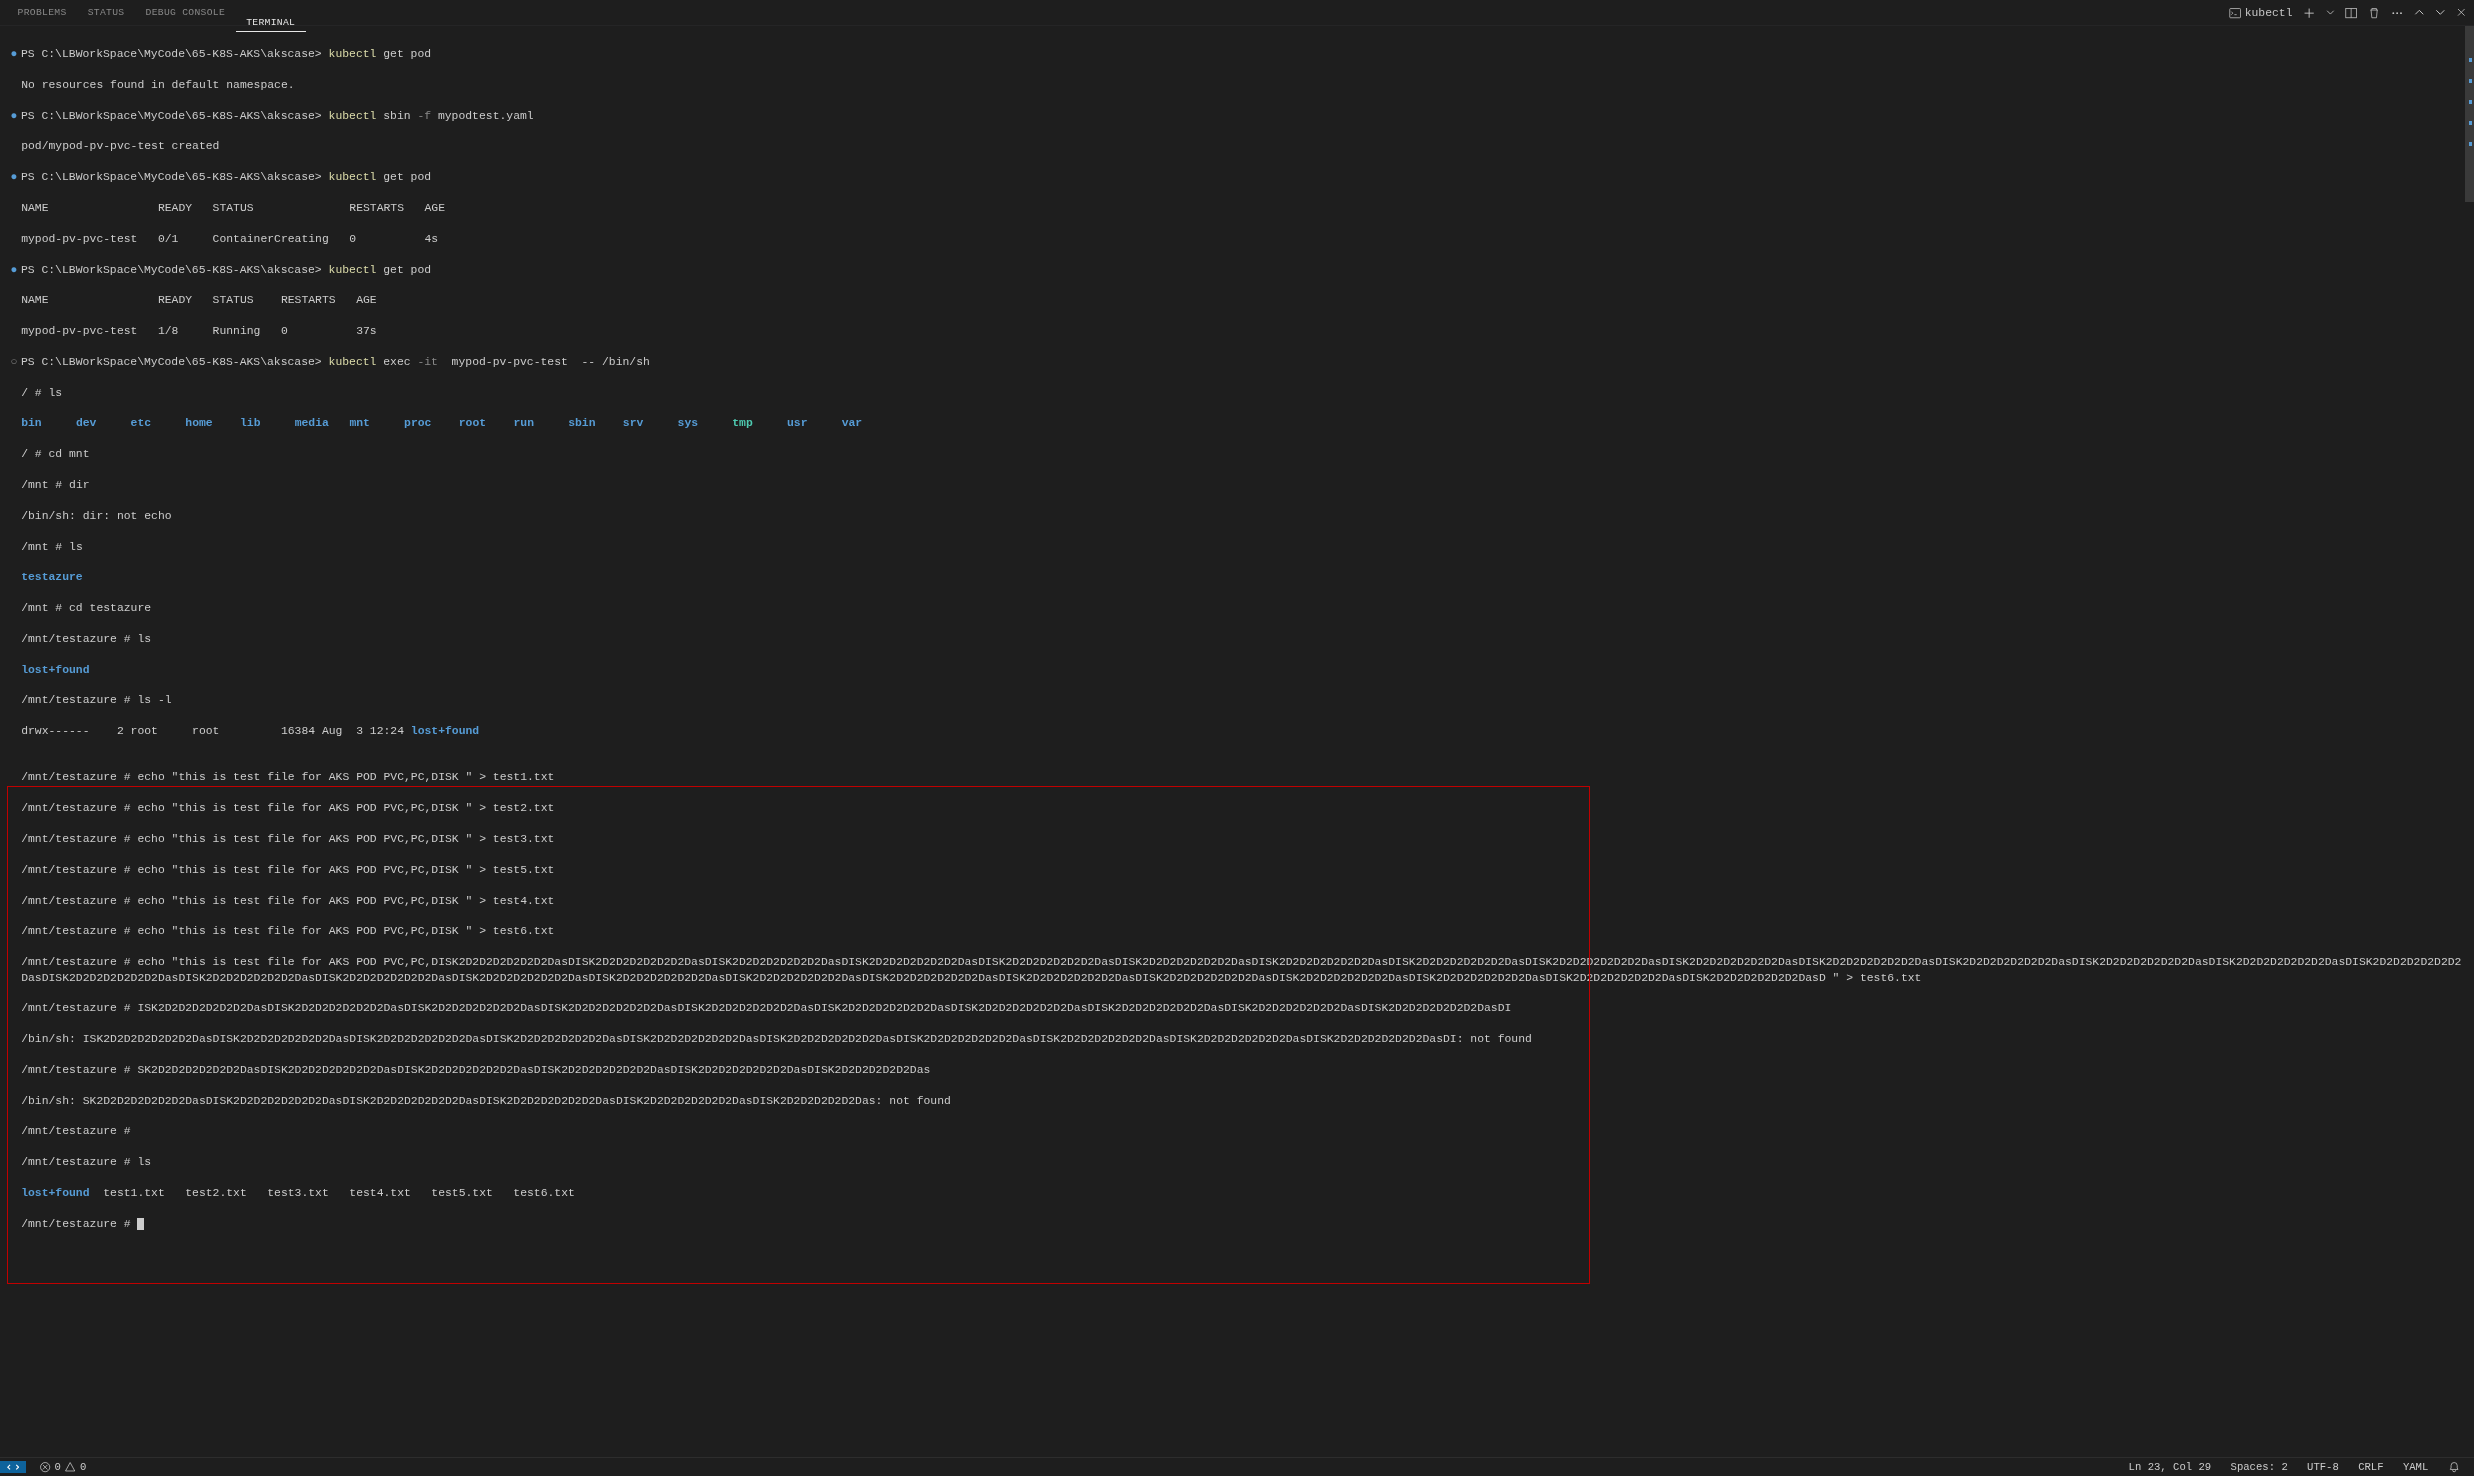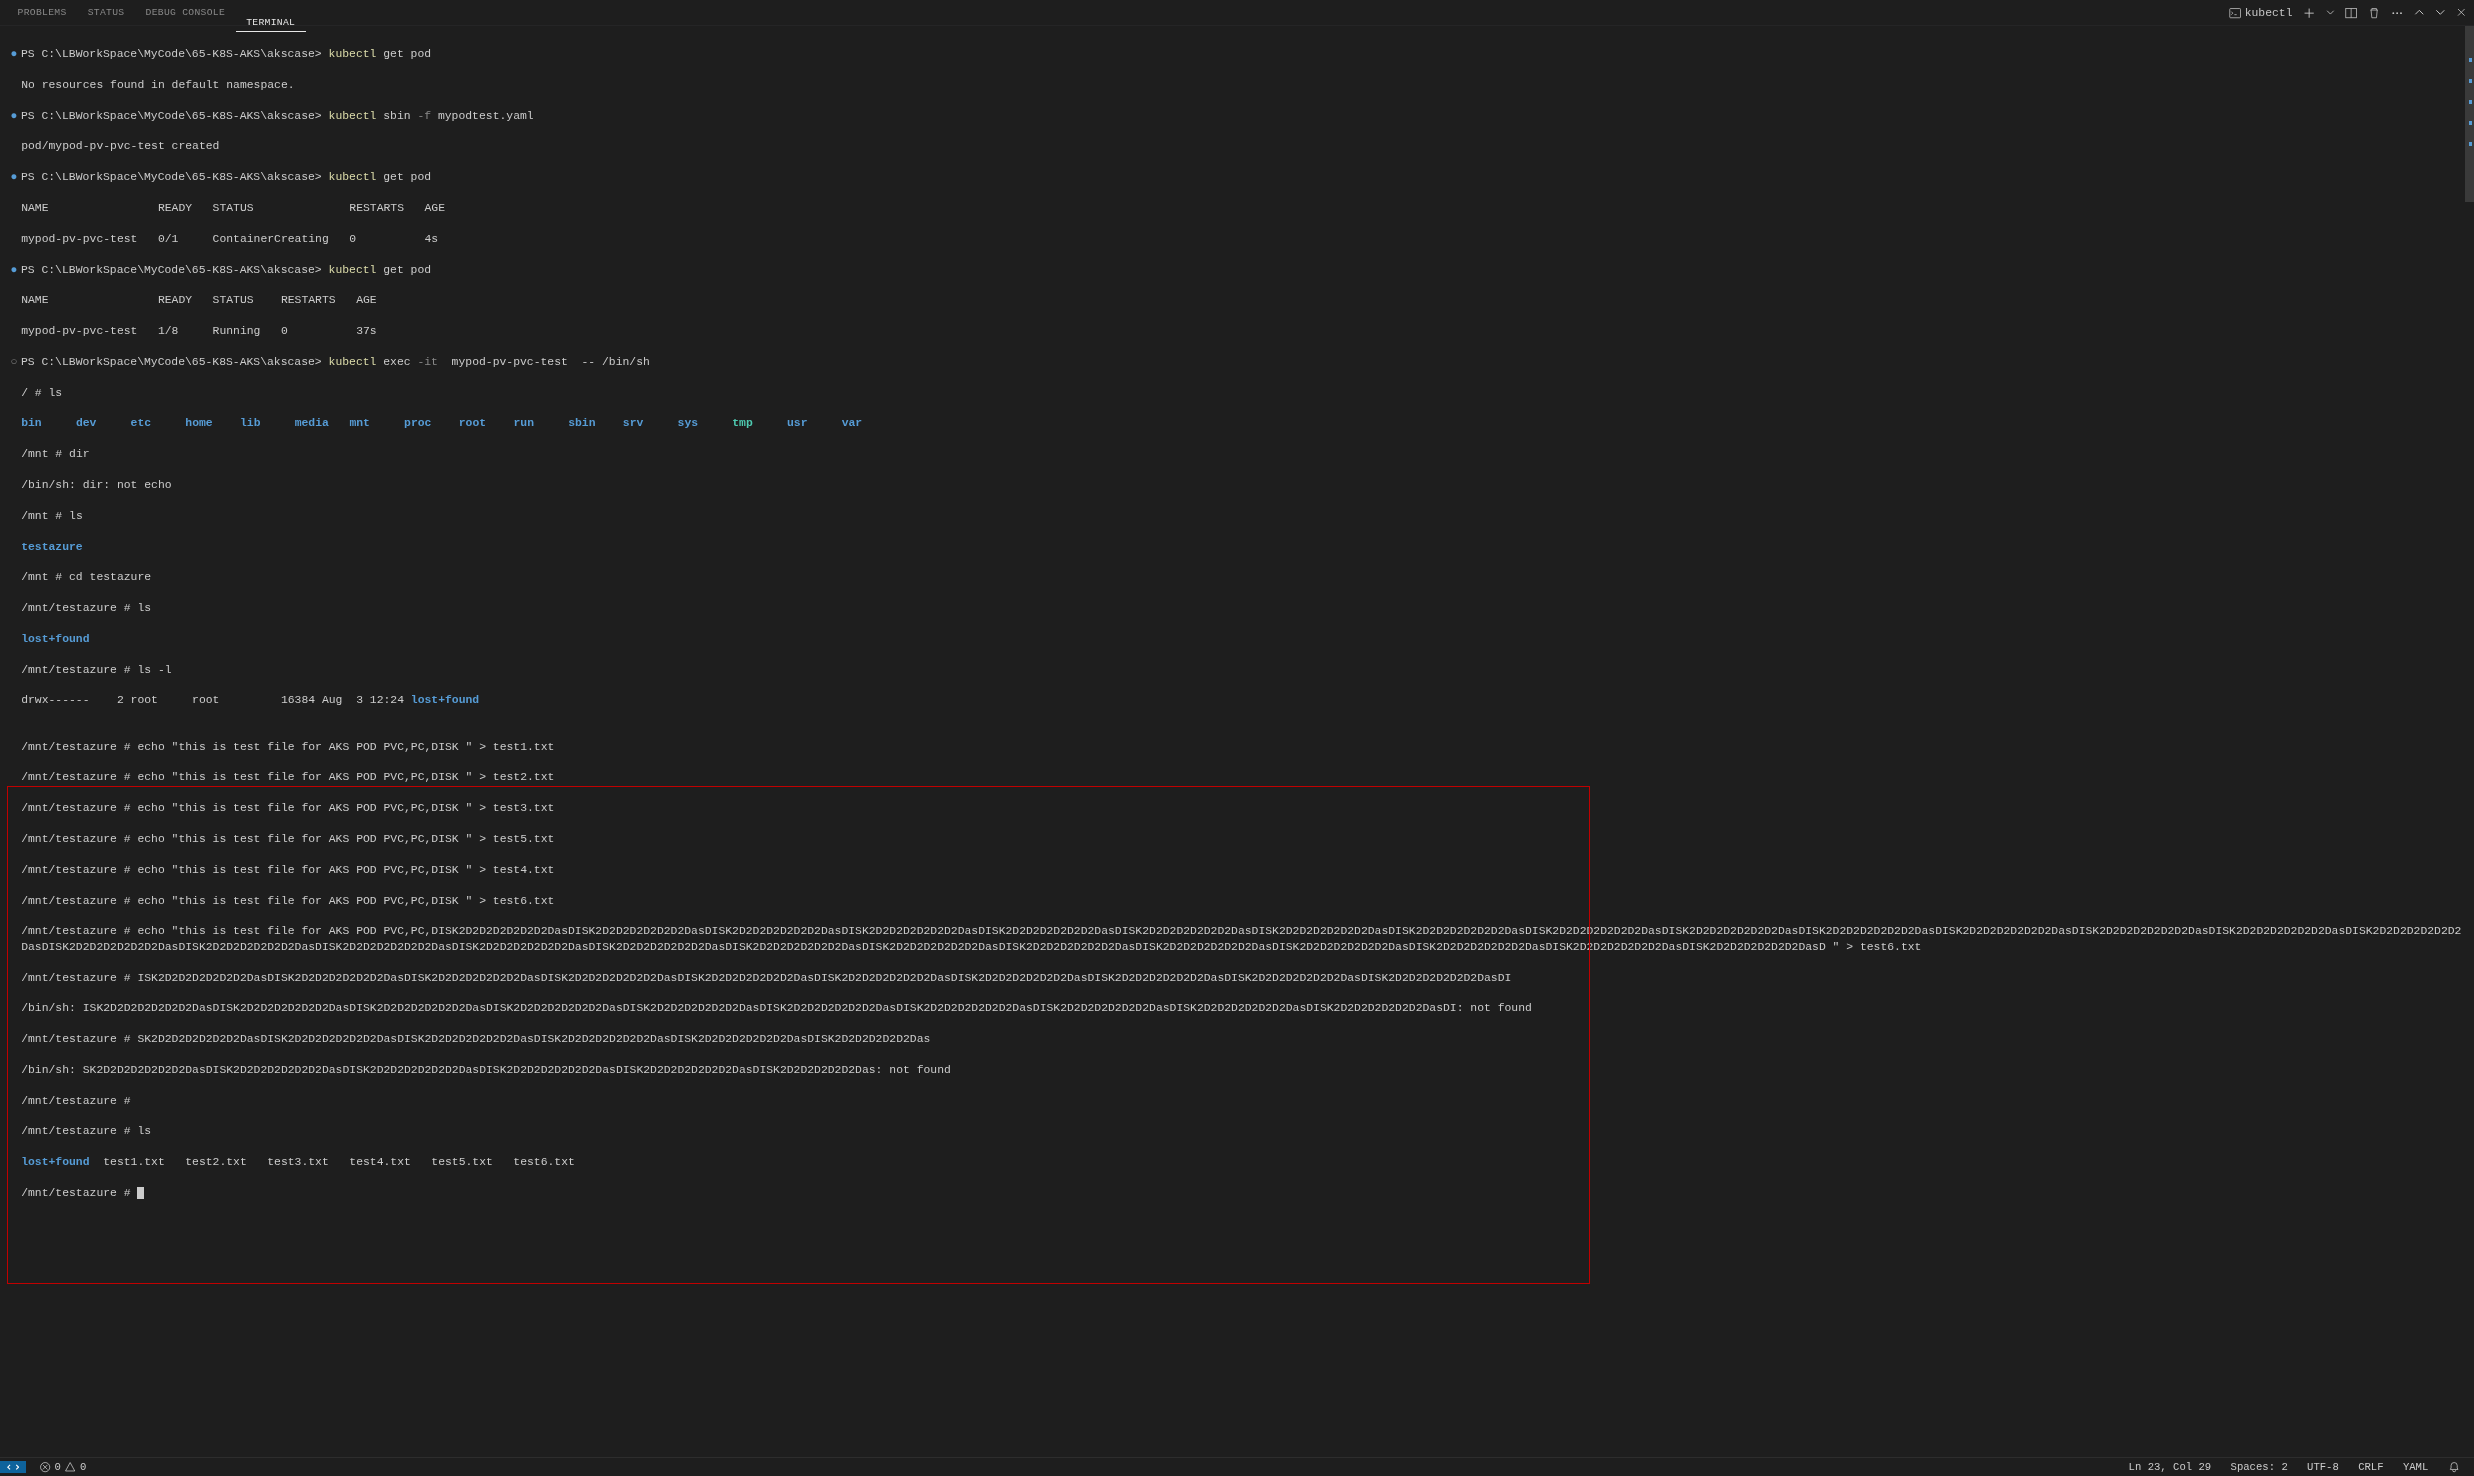--- a/index.html
+++ b/index.html
@@ -158,20 +158,21 @@
 <div class="row" style="padding-left:10.6px">pod/mypod-pv-pvc-test created</div>
 <div class="row"><span class="bullet">●</span><span class="ps-prompt"><span>PS </span><span>C:\LBWorkSpace\MyCode\65-K8S-AKS\akscase&gt;</span> <span class="kubectl">kubectl</span><span> get pod</span></span></div>
 <div class="row spacer-cols" style="padding-left:10.6px">NAME                READY   STATUS              RESTARTS   AGE</div>
 <div class="row spacer-cols" style="padding-left:10.6px">mypod-pv-pvc-test   0/1     ContainerCreating   0          4s</div>
 <div class="row"><span class="bullet">●</span><span class="ps-prompt"><span>PS </span><span>C:\LBWorkSpace\MyCode\65-K8S-AKS\akscase&gt;</span> <span class="kubectl">kubectl</span><span> get pod</span></span></div>
 <div class="row spacer-cols" style="padding-left:10.6px">NAME                READY   STATUS    RESTARTS   AGE</div>
 <div class="row spacer-cols" style="padding-left:10.6px">mypod-pv-pvc-test   1/8     Running   0          37s</div>
 <div class="row"><span class="bullet-inactive">○</span><span class="ps-prompt"><span>PS </span><span>C:\LBWorkSpace\MyCode\65-K8S-AKS\akscase&gt;</span> <span class="kubectl">kubectl</span><span> exec </span><span style="color:#888">-it</span><span>  mypod-pv-pvc-test  -- /bin/sh</span></span></div>
 <div class="row" style="padding-left:10.6px"><span>/ # </span><span>ls</span></div>
 <div class="row spacer-cols" style="padding-left:10.6px"><span class="dir-blue">bin</span>     <span class="dir-blue">dev</span>     <span class="dir-blue">etc</span>     <span class="dir-blue">home</span>    <span class="dir-blue">lib</span>     <span class="dir-blue">media</span>   <span class="dir-blue">mnt</span>     <span class="dir-blue">proc</span>    <span class="dir-blue">root</span>    <span class="dir-blue">run</span>     <span class="dir-blue">sbin</span>    <span class="dir-blue">srv</span>     <span class="dir-blue">sys</span>     <span class="dir-cyan">tmp</span>     <span class="dir-blue">usr</span>     <span class="dir-blue">var</span></div>
+<div class="row" style="padding-left:10.6px">/ # cd mnt</div>
 <div class="row" style="padding-left:10.6px"><span>/mnt # </span><span>dir</span></div>
 <div class="row" style="padding-left:10.6px">/bin/sh: dir: not echo</div>
 <div class="row" style="padding-left:10.6px"><span>/mnt # </span><span>ls</span></div>
 <div class="row" style="padding-left:10.6px"><span class="dir-blue">testazure</span></div>
 <div class="row" style="padding-left:10.6px">/mnt # cd testazure</div>
 <div class="row" style="padding-left:10.6px"><span>/mnt/testazure # </span><span>ls</span></div>
 <div class="row" style="padding-left:10.6px"><span class="dir-blue">lost+found</span></div>
 <div class="row" style="padding-left:10.6px"><span>/mnt/testazure # </span><span>ls -l</span></div>
 <div class="row spacer-cols" style="padding-left:10.6px"><span>drwx------    2 root     root         16384 Aug  3 12:24 </span><span class="dir-blue">lost+found</span></div>
 <div id="redbox-anchor-start"></div>

